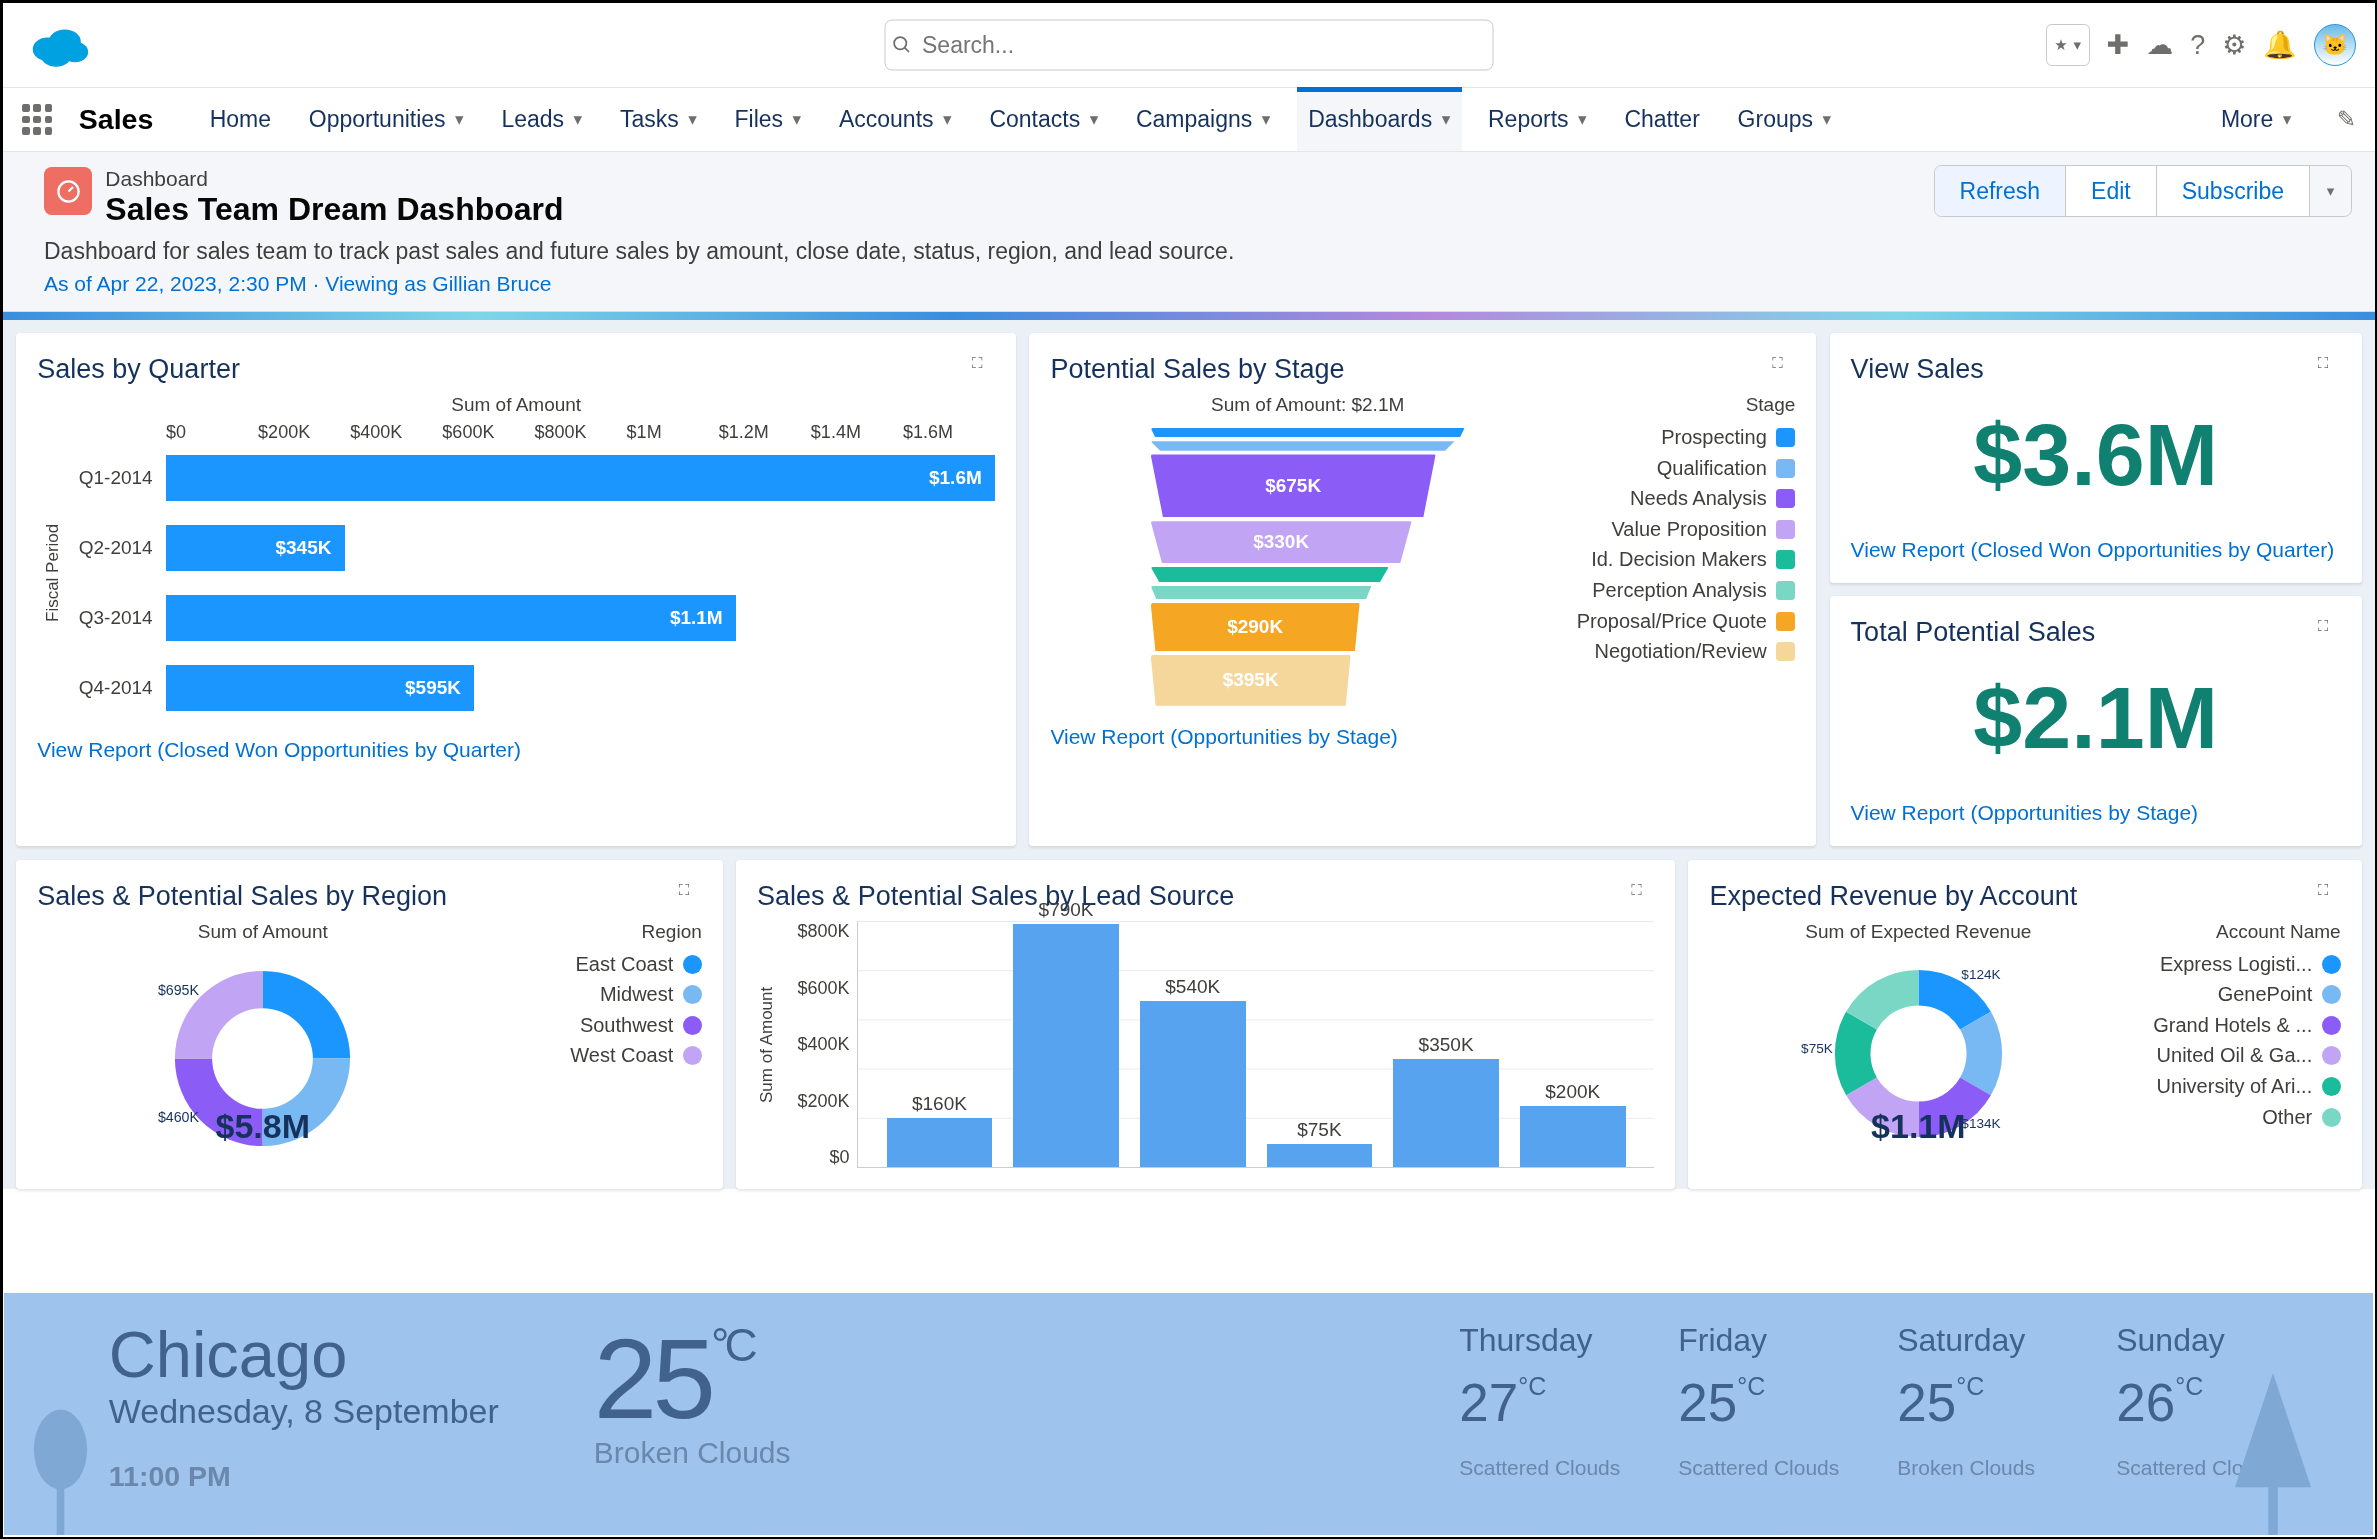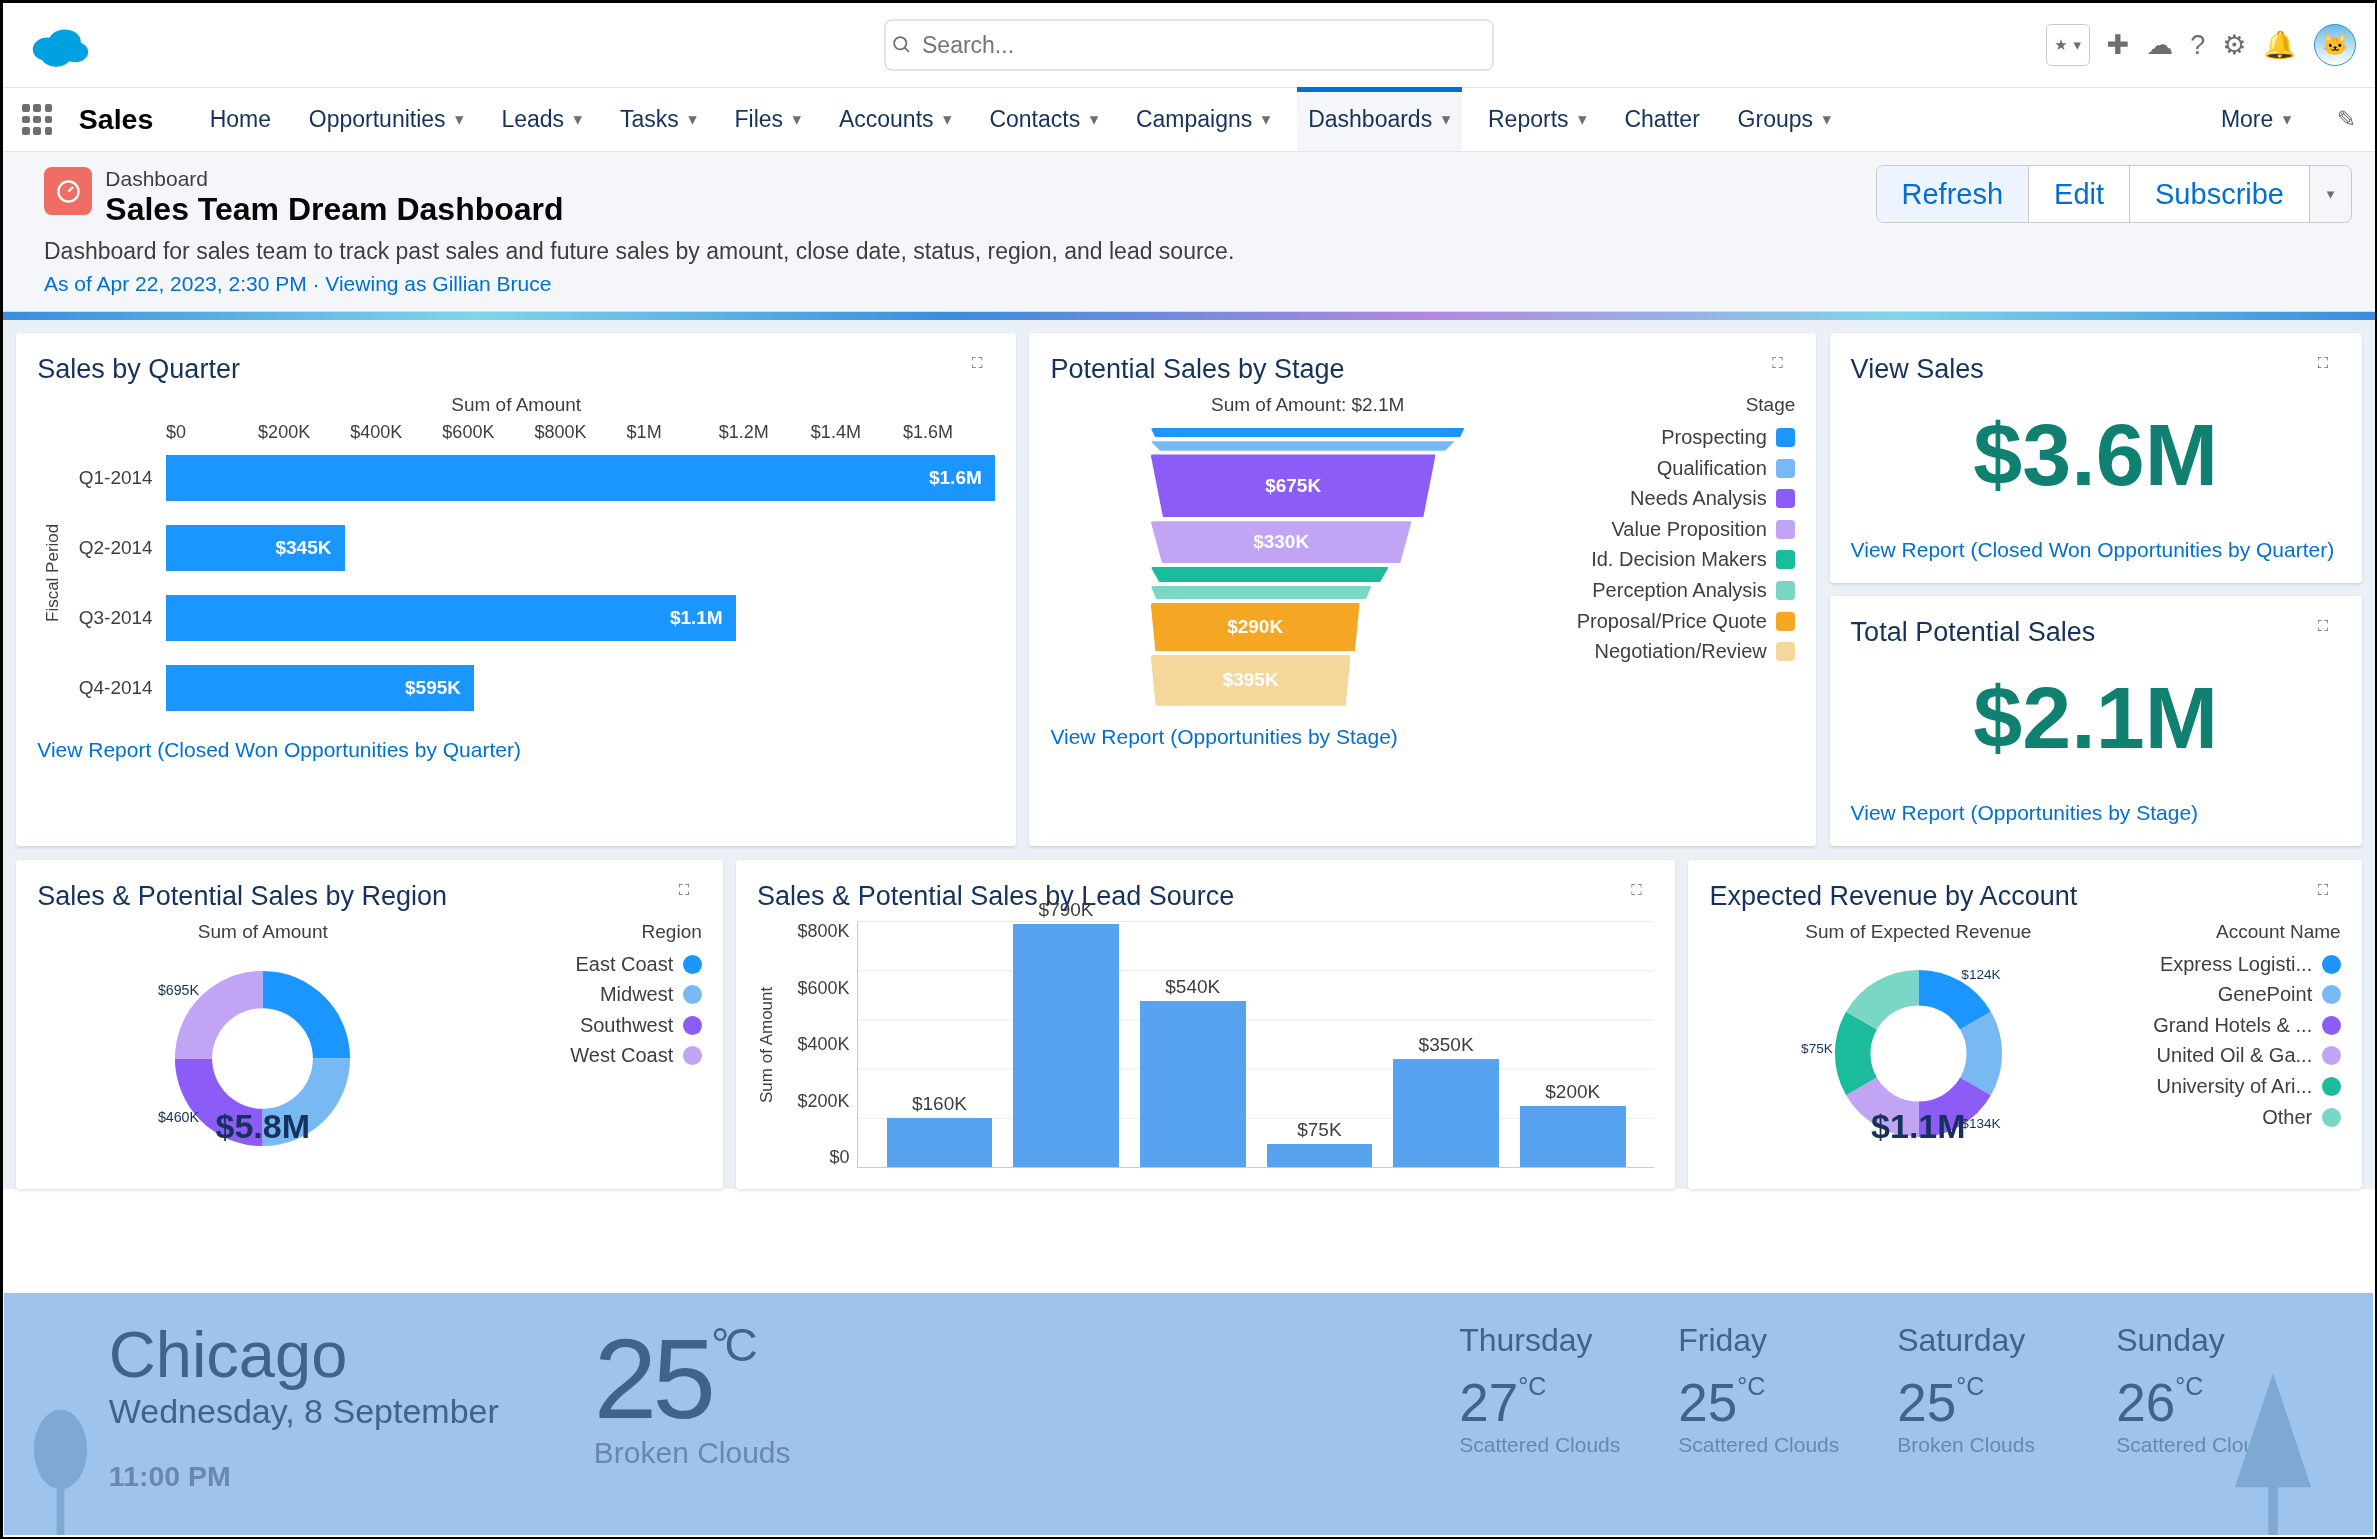--- a/index.html
+++ b/index.html
@@ -29,21 +29,21 @@
   .more { margin-left: auto; }
   .pencil { align-self: center; margin-left: 19px; color: #706e6b; font-size: 23px; }
 
   
   .page-head { background: #f4f6f9; border-bottom: 1px solid #dddbda; padding: 15px 41px; position: relative; }
   .page-head-top { display: flex; align-items: flex-start; }
   .ph-icon { width: 48px; height: 48px; background: #ef6e64; border-radius: 7.6px; display: flex; align-items: center; justify-content: center; margin-right: 13.3px; }
   .ph-label { font-size: 21px; color: #3e3e3c; }
   .ph-title { font-size: 32px; font-weight: 700; color: #080707; }
   .ph-actions { position: absolute; right: 23px; top: 13.3px; display: flex; border: 1px solid #c9c9c9; border-radius: 7.6px; overflow: hidden; }
-  .ph-btn { padding: 11.4px 25px; font-size: 29px; color: #0070d2; border-left: 1px solid #c9c9c9; cursor: pointer; background: #fff; }
+  .ph-btn { padding: 11.4px 25px; font-size: 23px; color: #0070d2; border-left: 1px solid #c9c9c9; cursor: pointer; background: #fff; }
   .ph-btn:first-child { border-left: 0; background: #eef4ff; }
   .ph-caret { width: 42px; display: flex; align-items: center; justify-content: center; border-left: 1px solid #c9c9c9; color: #706e6b; }
   .ph-desc { font-size: 23px; color: #3e3e3c; margin-top: 9.5px; }
   .ph-meta { font-size: 21px; color: #0070d2; margin-top: 7.6px; }
 
   .accent-bar { height: 7.6px; background: linear-gradient(to right,#3a8dde,#7fd6e8,#3a8dde,#b388dd,#7fd6e8,#3a8dde); }
 
   
   .dash { background: #eaf0f6; padding: 13.3px 13.3px 0 13.3px; display: flex; flex-direction: column; gap: 13.3px; }
   .row { display: flex; gap: 13.3px; }
@@ -95,21 +95,21 @@
   .w-time { font-size: 28.5px; font-weight: 600; margin-top: 28.5px; color: #6b87ab; }
   .w-temp-wrap { margin-left: 57px; }
   .w-temp { font-size: 114px; font-weight: 300; line-height: 1; letter-spacing: -4.8px; }
   .w-unit { font-size: 46px; vertical-align: top; font-weight: 300; }
   .w-cond { font-size: 30px; font-weight: 300; color: #6b87ab; }
   .w-days { display: flex; gap: 19px; margin-left: auto; }
   .w-day { width: 200px; }
   .w-day-name { font-size: 32px; font-weight: 300; margin-bottom: 13.3px; }
   .w-day-temp { font-size: 53px; font-weight: 300; }
   .w-day-temp .su { font-size: 25px; vertical-align: top; }
-  .w-day-cond { font-size: 21px; font-weight: 300; color: #6b87ab; margin-top: 0; }
+  .w-day-cond { font-size: 21px; font-weight: 300; color: #6b87ab; margin-top: 23px; }
   .tree { position: absolute; bottom: 0; }
 </style>
 </head>
 <body>
 
 <div class="header">
   <svg class="logo" viewBox="0 0 100 70">
     <ellipse cx="34" cy="40" rx="20" ry="16" fill="#00a1e0"></ellipse>
     <ellipse cx="58" cy="30" rx="22" ry="17" fill="#00a1e0"></ellipse>
     <ellipse cx="72" cy="44" rx="18" ry="14" fill="#00a1e0"></ellipse>

